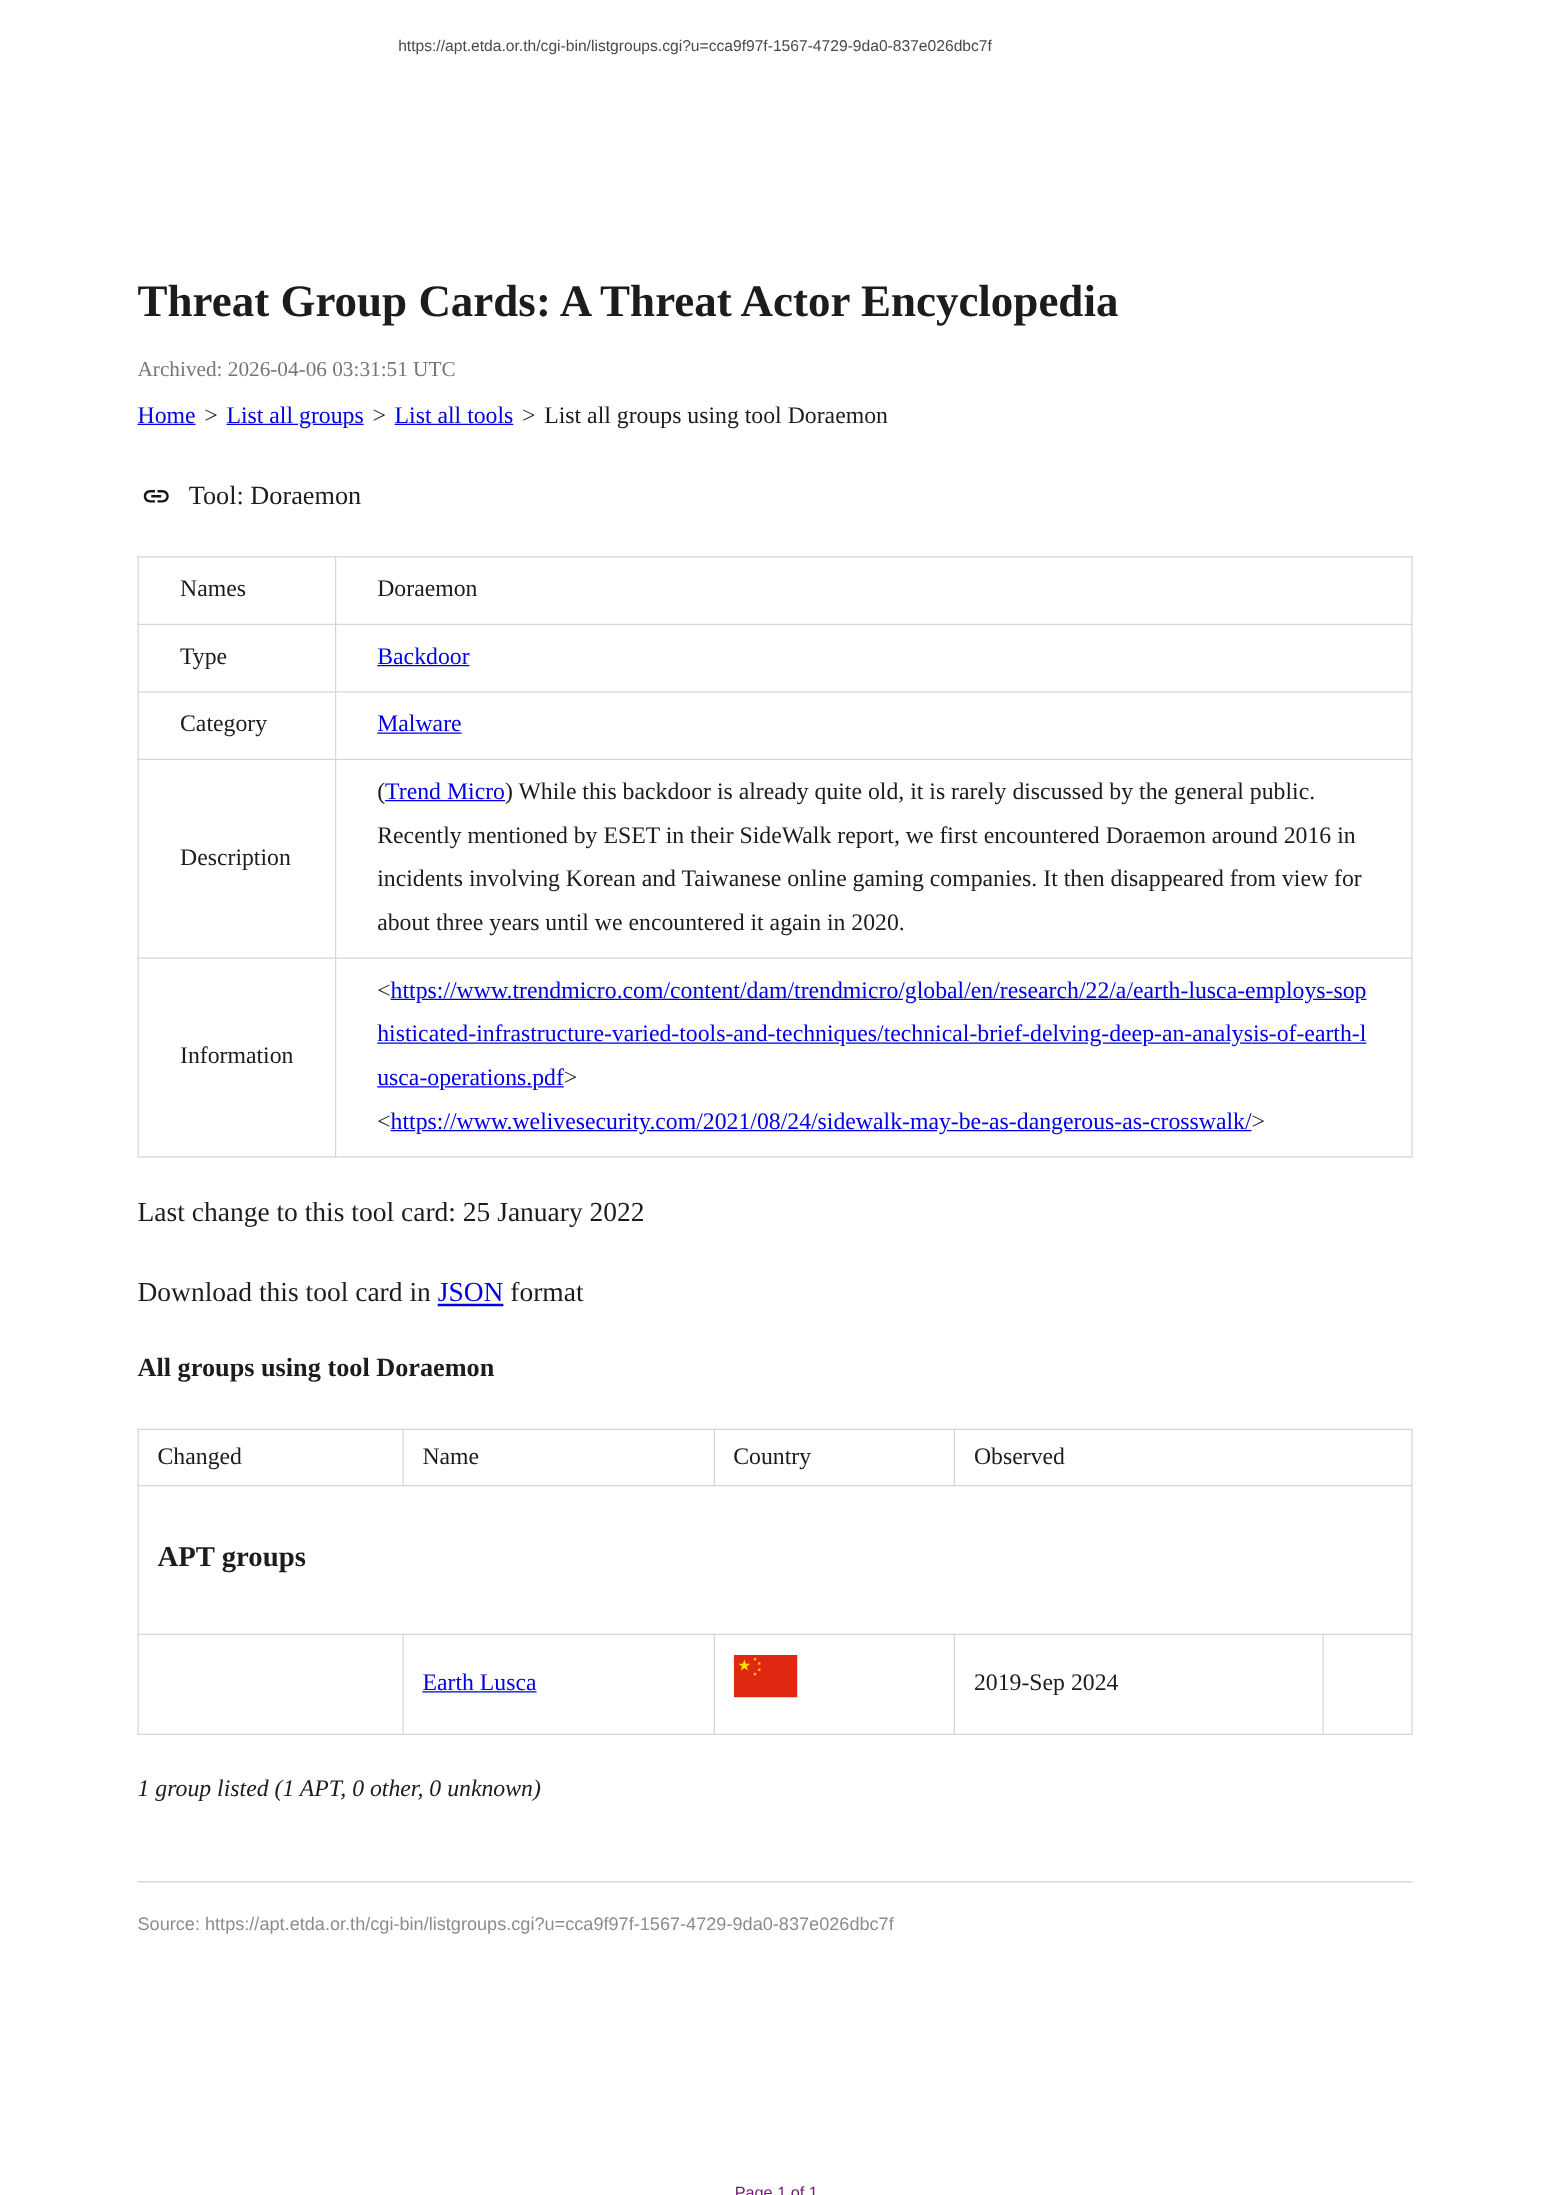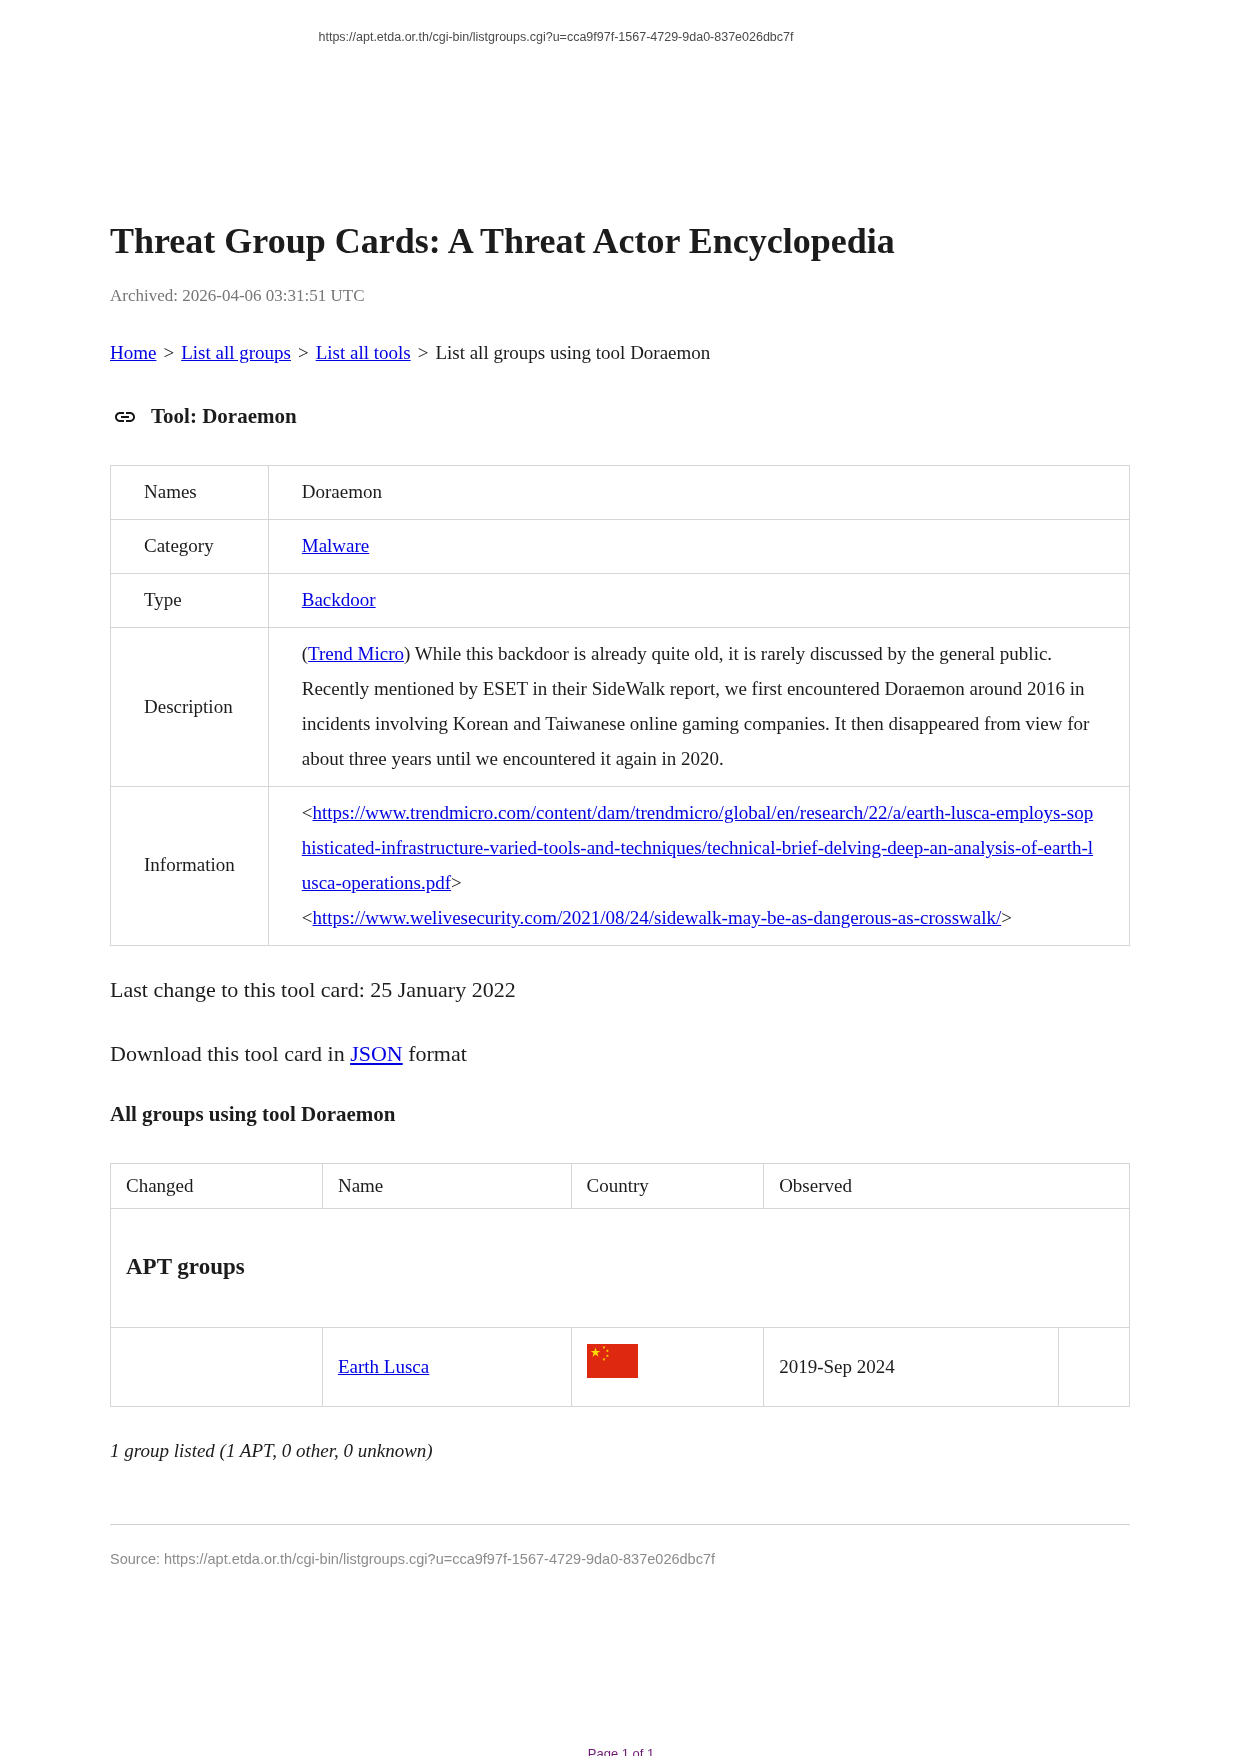--- a/index.html
+++ b/index.html
@@ -26,27 +26,27 @@
   h1.page-title {
     margin:177px 0 0 0;
     font-size:36px;
     font-weight:bold;
     line-height:1.15;
   }
   .archived { margin:24px 0 0; font-size:17px; color:#767676; }
 
   a { color:#0000e3; text-decoration:underline; cursor:pointer; }
 
-  .breadcrumb { margin:36px 0 0; font-size:19px; }
+  .breadcrumb { margin:16px 0 0; font-size:19px; }
   .breadcrumb .sep { margin:0 7px; color:#1c1c1c; }
 
   .tool-heading {
     margin:40px 0 12px;
     font-size:21px;
-    font-weight:bold;
+    font-weight:normal;
     display:flex;
     align-items:center;
     gap:11px;
   }
   .tool-heading svg { display:block; }
 
   table { border-collapse:collapse; width:100%; }
   td { border:1px solid #d6d6d6; vertical-align:middle; }
 
   .tool-table { margin-top:36px; font-size:19px; line-height:1.84; }
@@ -113,29 +113,29 @@
     <colgroup>
         <col style="width:14.3%">
         <col>
       </colgroup>
     <tbody>
       <tr>
         <td class="cell-label">Names</td>
         <td>Doraemon</td>
       </tr>
       <tr>
+        <td class="cell-label">Type</td>
+        <td>
+          <a>Backdoor</a>
+        </td>
+      </tr>
+      <tr>
         <td class="cell-label">Category</td>
         <td>
           <a>Malware</a>
-        </td>
-      </tr>
-      <tr>
-        <td class="cell-label">Type</td>
-        <td>
-          <a>Backdoor</a>
         </td>
       </tr>
       <tr>
         <td class="cell-label">Description</td>
         <td><span>(</span><a>Trend Micro</a><span>) While this backdoor is already quite old, it is rarely discussed by the general public. Recently mentioned by ESET in their SideWalk report, we first encountered Doraemon around 2016 in incidents involving Korean and Taiwanese online gaming companies. It then disappeared from view for about three years until we encountered it again in 2020.</span></td>
       </tr>
       <tr>
         <td class="cell-label">Information</td>
         <td class="info-cell">
           <div class="info-link"><span>&lt;</span><a>https://www.trendmicro.com/content/dam/trendmicro/global/en/research/22/a/earth-lusca-employs-sophisticated-infrastructure-varied-tools-and-techniques/technical-brief-delving-deep-an-analysis-of-earth-lusca-operations.pdf</a><span>&gt;</span></div>

